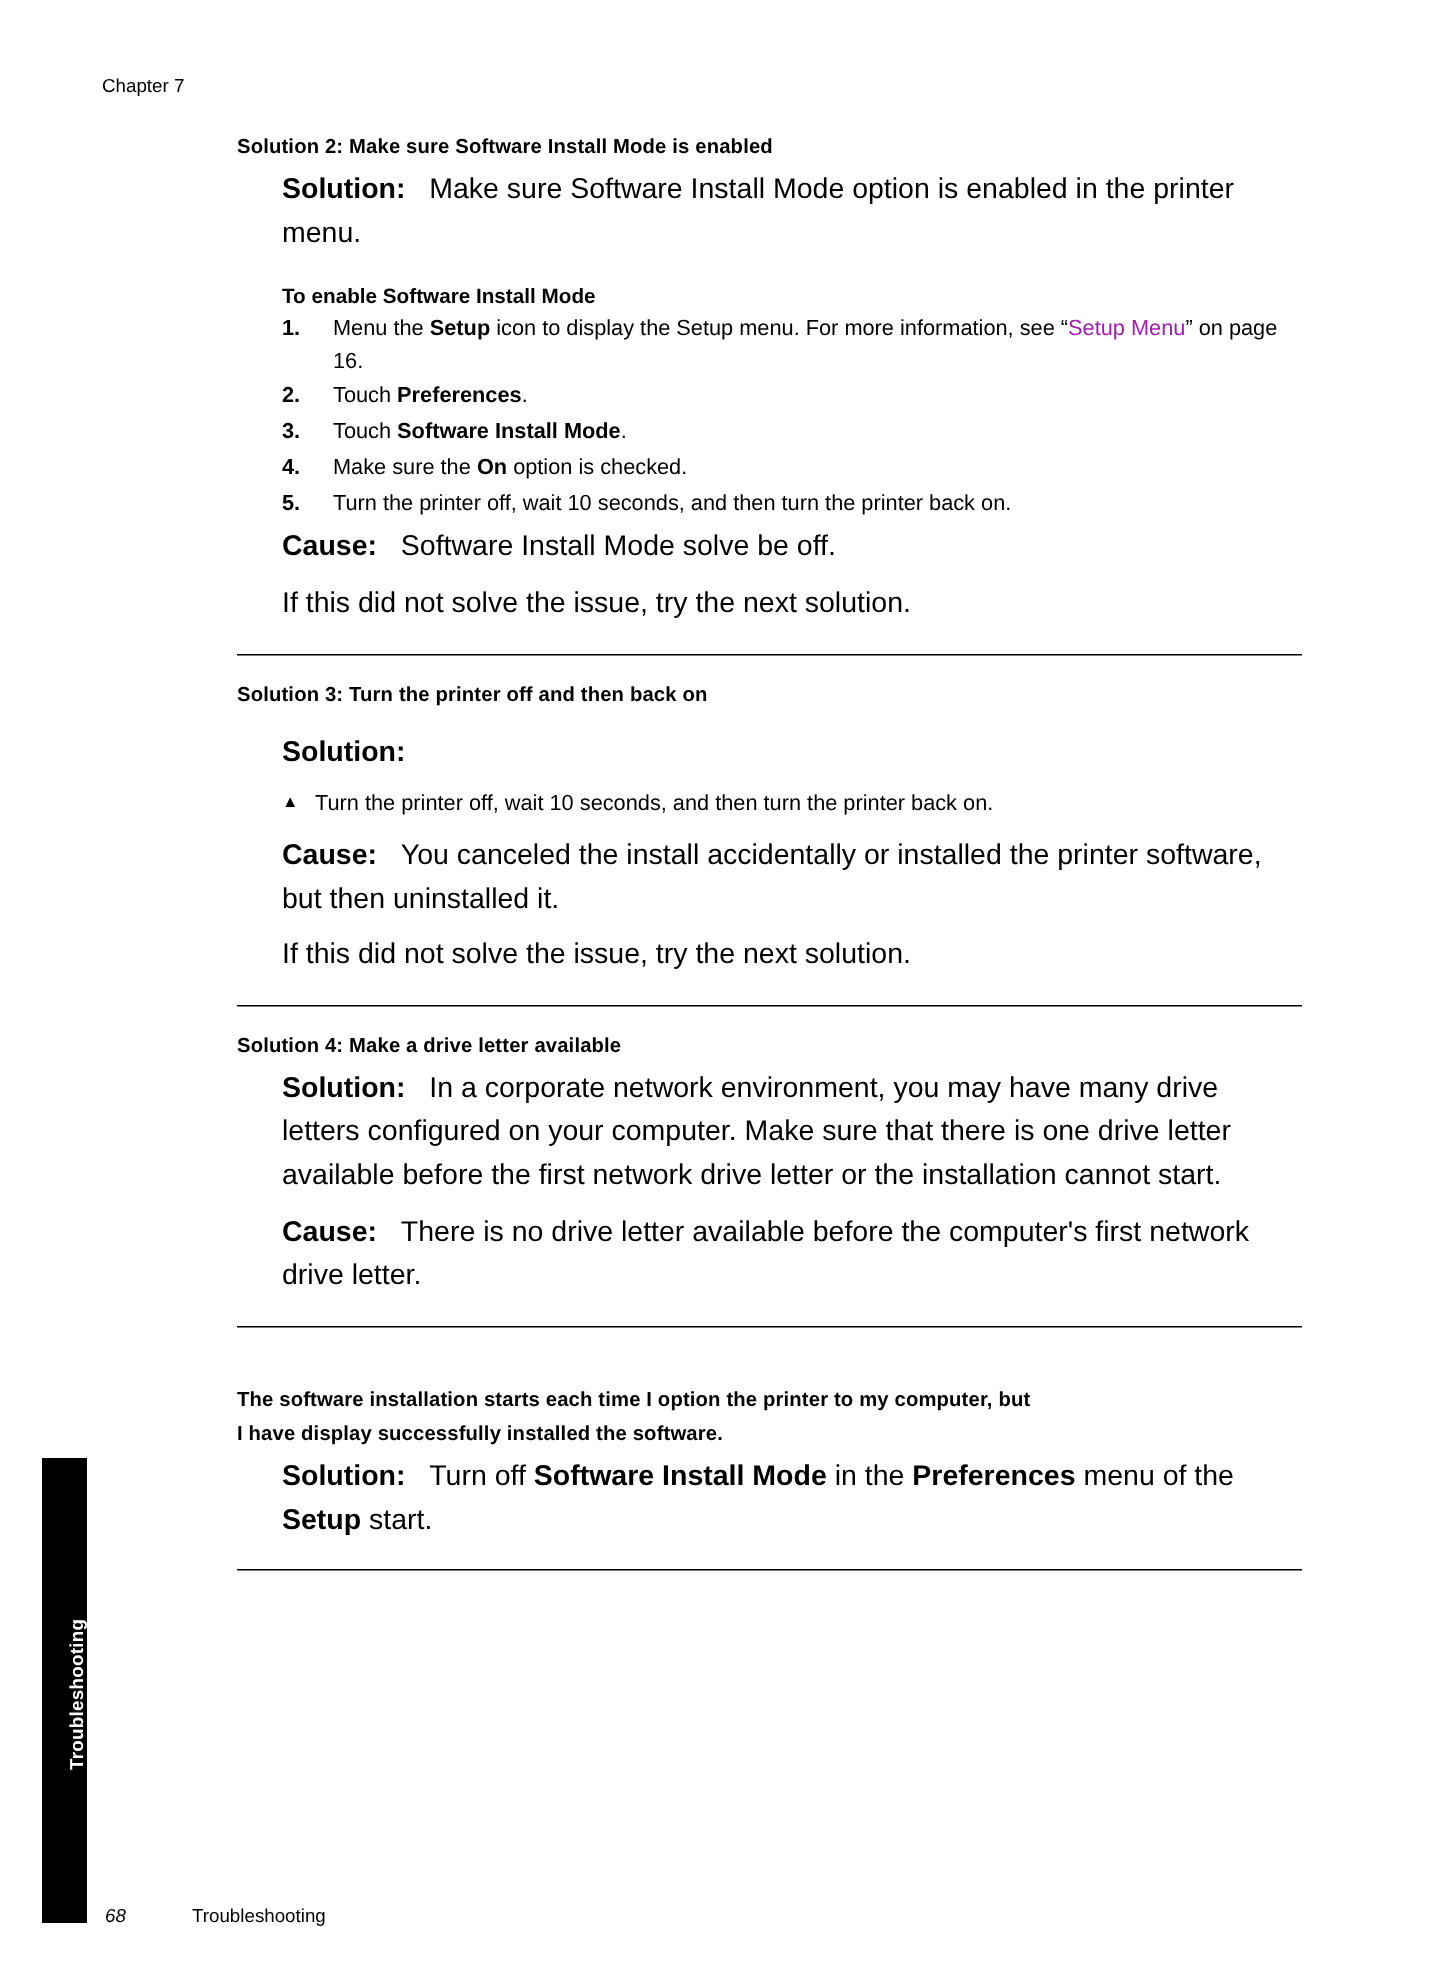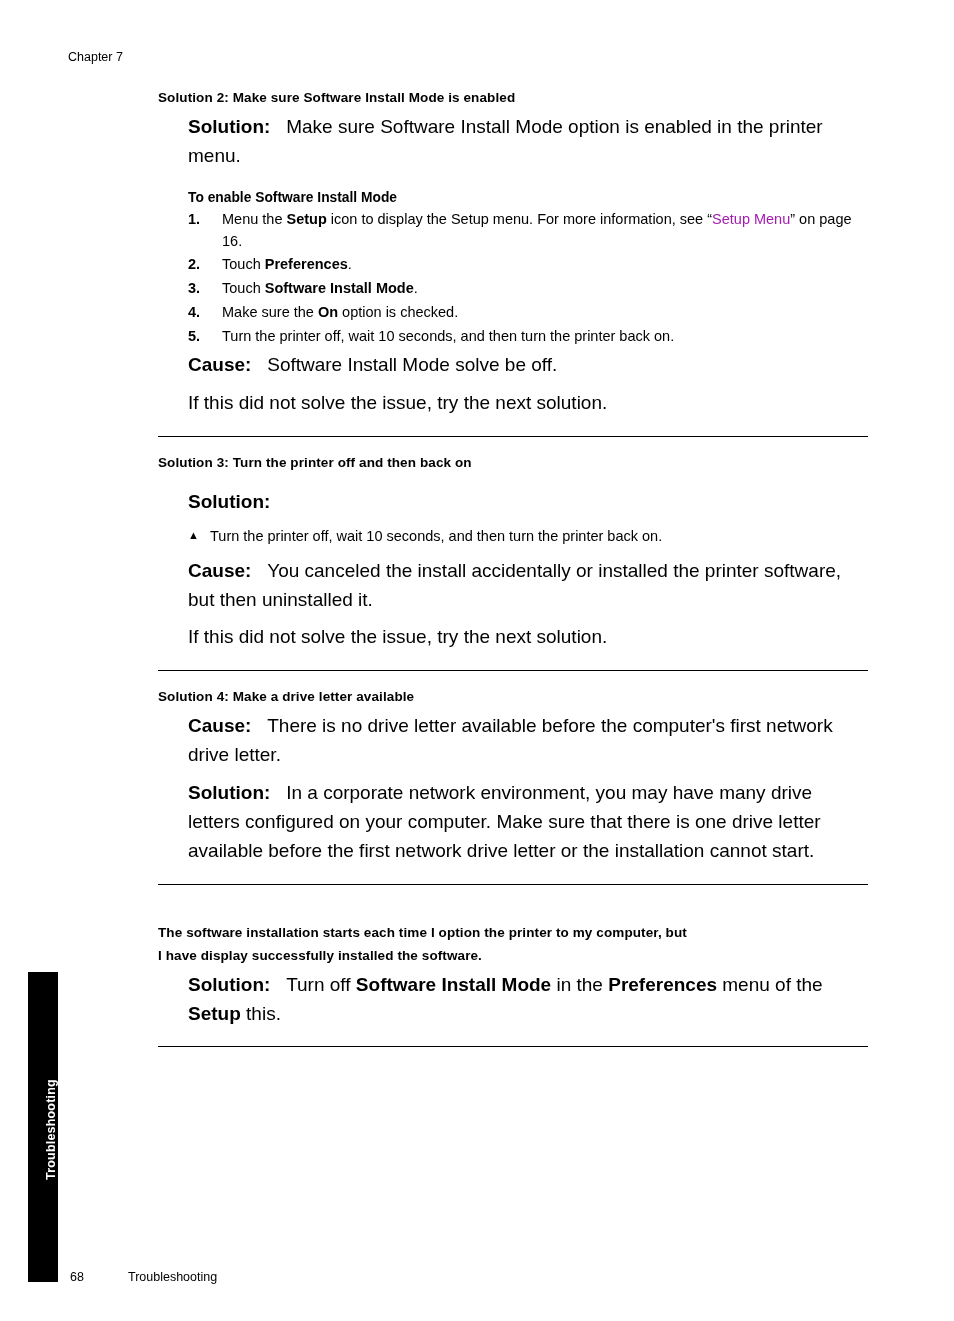--- a/index.html
+++ b/index.html
@@ -128,20 +128,21 @@
   }
   .footer {
     position: absolute;
     left: 70px;
     top: 1258px;
     font-size: 12.5px;
   }
   .footer .pg {
     display: inline-block;
     width: 58px;
+    font-style: italic;
   }
 </style>
 </head>
 <body>
 
 <div class="page">
 
   <div class="header-chapter">Chapter 7</div>
 
   <div class="side-tab"></div>
@@ -201,34 +202,34 @@
         <p>If this did not solve the issue, try the next solution.</p>
       </div>
 
       <hr class="rule">
     </div>
 
     <div>
       <div class="sec-title">Solution 4: Make a drive letter available</div>
 
       <div class="indent">
+        <p><span class="lbl">Solution:</span>&nbsp;&nbsp;&nbsp;<span>In a corporate network environment, you may have many drive letters configured on your computer. Make sure that there is one drive letter available before the first network drive letter or the installation cannot start.</span></p>
         <p><span class="lbl">Cause:</span>&nbsp;&nbsp;&nbsp;<span>There is no drive letter available before the computer's first network drive letter.</span></p>
-        <p><span class="lbl">Solution:</span>&nbsp;&nbsp;&nbsp;<span>In a corporate network environment, you may have many drive letters configured on your computer. Make sure that there is one drive letter available before the first network drive letter or the installation cannot start.</span></p>
       </div>
 
       <hr class="rule">
     </div>
 
     <div>
       <div class="gap-md"></div>
       <div class="sec-title">The software installation starts each time I option the printer to my computer, but</div>
       <div class="sec-title">I have display successfully installed the software.</div>
 
       <div class="indent">
-        <p><span class="lbl">Solution:</span>&nbsp;&nbsp;&nbsp;<span>Turn off </span><span class="lbl">Software Install Mode</span><span> in the </span><span class="lbl">Preferences</span><span> menu of the </span><span class="lbl">Setup</span><span> this.</span></p>
+        <p><span class="lbl">Solution:</span>&nbsp;&nbsp;&nbsp;<span>Turn off </span><span class="lbl">Software Install Mode</span><span> in the </span><span class="lbl">Preferences</span><span> menu of the </span><span class="lbl">Setup</span><span> start.</span></p>
       </div>
 
       <hr class="rule">
     </div>
 
   </div>
 
   <div class="footer">
     <span class="pg">68</span><span>Troubleshooting</span>
   </div>

